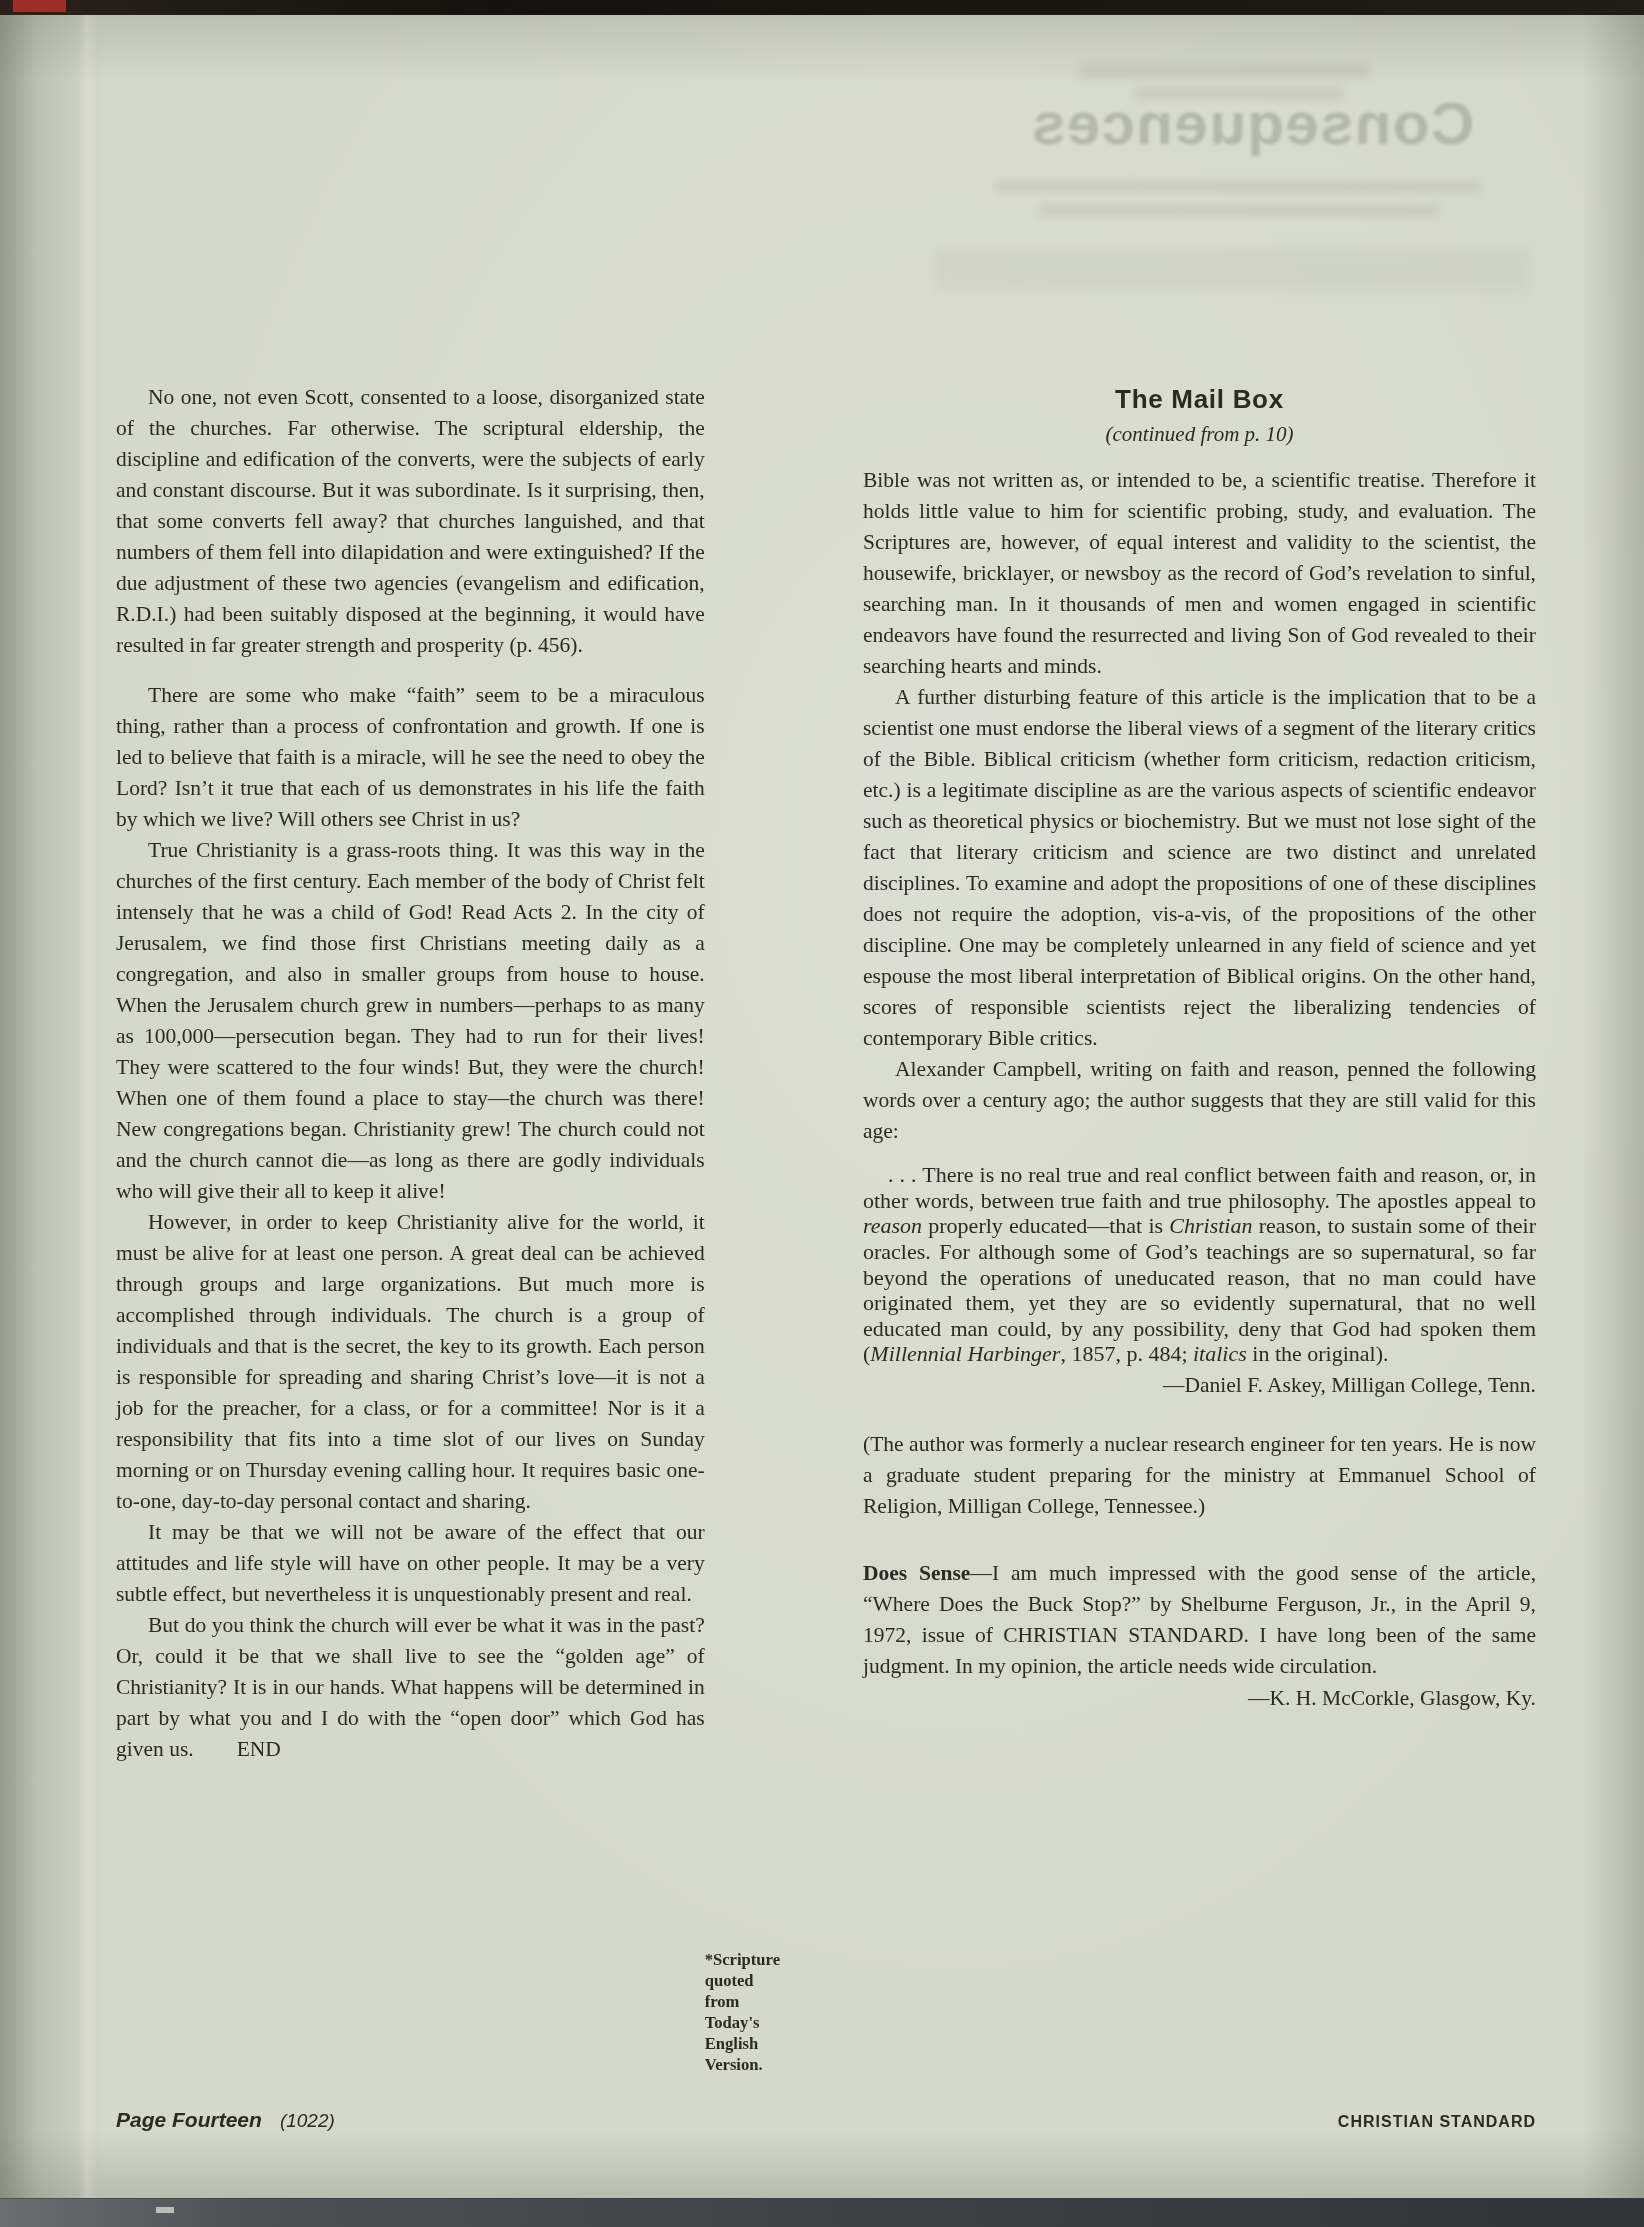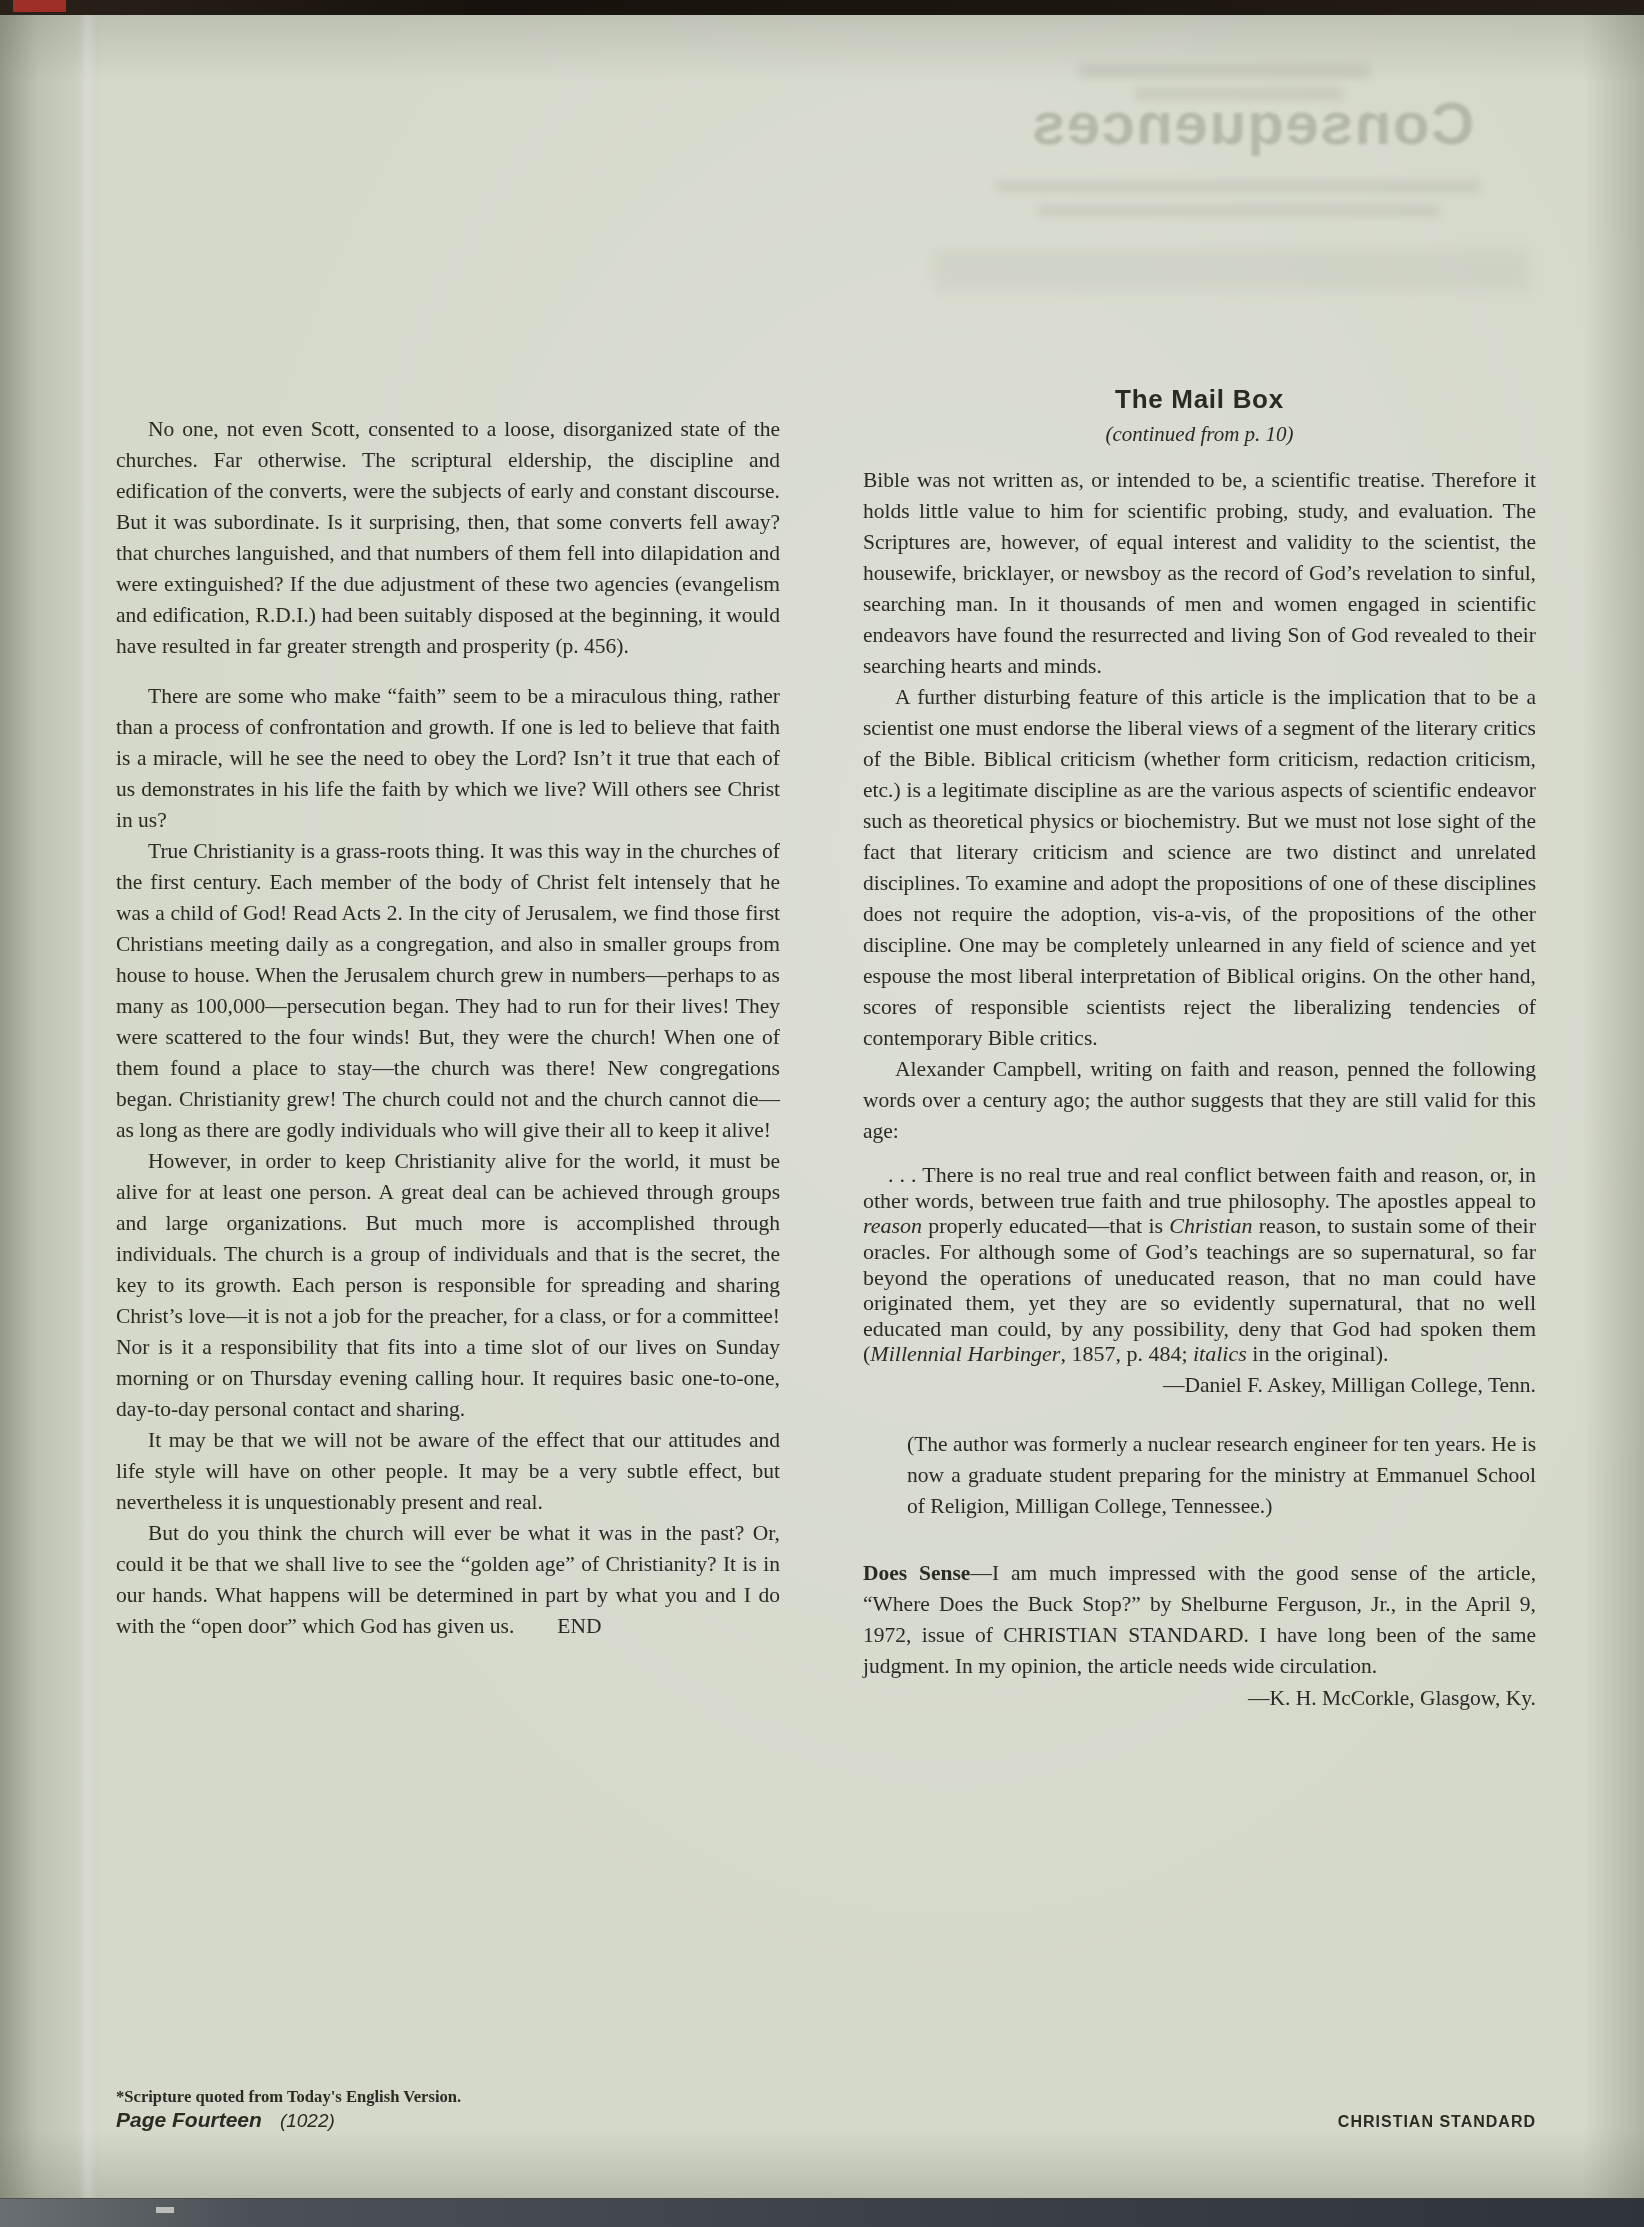--- a/index.html
+++ b/index.html
@@ -70,21 +70,21 @@
   .smudge.s5 { left: 934px; top: 249px; width: 595px; height: 42px; background: rgba(110,114,96,0.07); filter: blur(6.2px); }
 
   
   .content {
     position: absolute; left: 116px; top: 382px; width: 1420px;
     display: flex; gap: 83px;
     font-size: 21.5px; line-height: 31px;
     text-align: justify;
     hyphens: auto;
   }
-  .col-left  { width: 664px; display: flex; flex-direction: column; height: 1693px; margin-top: 32px; }
+  .col-left  { width: 664px; display: flex; height: 1693px; }
   .col-right { width: 673px; }
 
   .col-left p { text-indent: 32px; }
   .col-left p:nth-of-type(2) { margin-top: 19.4px; }
 
   .footnote {
     margin-top: auto;
     font-size: 16.6px; line-height: 21px; font-weight: bold;
     text-align: left; text-indent: 0;
   }
@@ -104,21 +104,21 @@
   .intro { text-indent: 32px; }
 
   .quote {
     margin-top: 15px;
     font-size: 22px; line-height: 25.6px;
     text-indent: 25px;
   }
   .attribution {
     text-align: right; margin-top: 2.8px;
   }
-  .author-note { margin-top: 28px; text-indent: 0; margin-left: 44px; }
+  .author-note { margin-top: 28px; text-indent: 0; }
   .letter { margin-top: 36px; text-indent: 0; }
   .attribution.letter-attr { margin-top: 1.4px; }
 
   
   .footer {
     position: absolute; left: 116px; top: 2108px; width: 1420px;
     display: flex; justify-content: space-between; align-items: baseline;
     font-family: "Liberation Sans", sans-serif;
   }
   .footer .left-group { display: flex; align-items: baseline; gap: 18px; }

